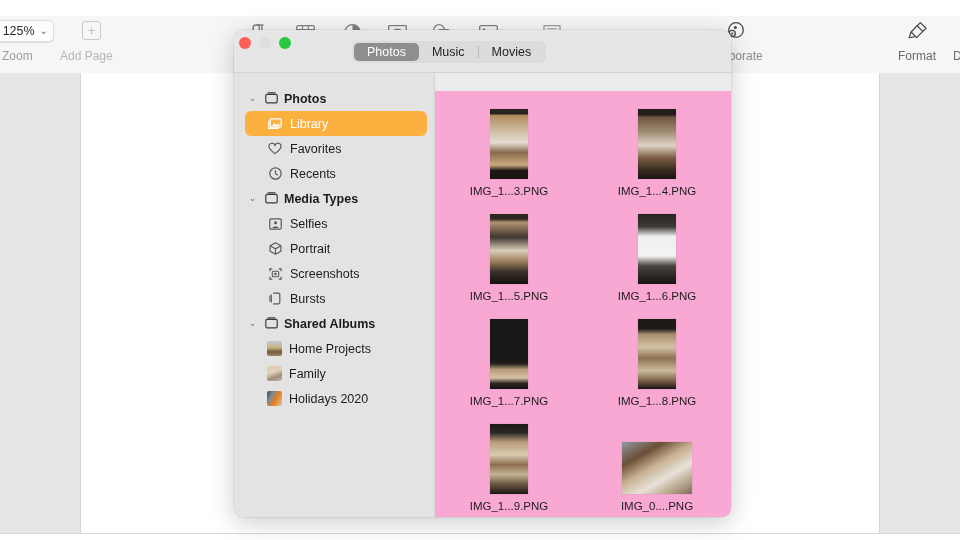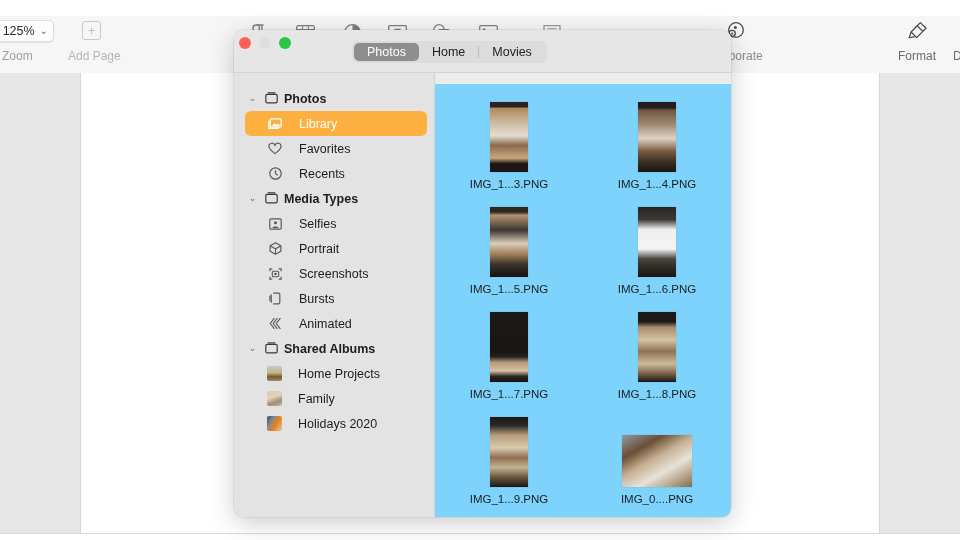--- a/index.html
+++ b/index.html
@@ -107,42 +107,42 @@
     height: 25px; padding-left: 13px;
   }
   .sb-group .twisty {
     width: 11px; color: #6e6e6e; font-size: 9px; line-height: 1;
     display: flex; align-items: center; justify-content: center;
   }
   .sb-group .gicon { width: 16px; display:flex; align-items:center; justify-content:center; color:#4a4a4a; }
   .sb-group .gtext { font-size: 12.5px; font-weight: bold; color: #1c1c1c; }
 
   .sb-item {
-    display: flex; align-items: center; gap: 16px;
+    display: flex; align-items: center; gap: 7px;
     height: 25px; margin: 0 7px 0 11px; padding-left: 22px;
     border-radius: 6px;
   }
   .sb-item .iicon {
     width: 16px; height: 16px; display: flex; align-items: center;
     justify-content: center; color: #5a5a5a; flex: none;
   }
   .sb-item .itext { font-size: 12.5px; color: #1c1c1c; }
   .sb-item.selected { background: #fbb040; }
   .sb-item.selected .itext { color: #ffffff; }
   .sb-item.selected .iicon { color: #ffffff; }
   .thumb-icon {
     width: 15px; height: 15px; border-radius: 2px; flex: none;
     background-size: cover; background-position: center;
   }
 
   
   .mp-content {
-    position: absolute; left: 201px; top: 54px;
+    position: absolute; left: 201px; top: 61px;
     width: 296px; height: 444px;
-    background: #7dd3fc;
+    background: #f9a8d4;
     padding: 12px 0 0 0;
   }
   .grid {
     display: grid; grid-template-columns: 1fr 1fr;
     row-gap: 0px;
   }
   .cell {
     height: 105px; display: flex; flex-direction: column;
     align-items: center; justify-content: flex-start; padding-top: 4px;
   }
@@ -165,21 +165,21 @@
   <div class="app-toolbar">
     <div class="zoom-ctl">
       <span class="zl">125%</span>
       <span class="chev">⌄</span>
     </div>
     <div class="tb-label" style="left:2px;top:33px;">Zoom</div>
 
     <div class="addpage-btn">
       <span>+</span>
     </div>
-    <div class="tb-label dim" style="left:68px;top:33px;text-align:right;">Add Page</div>
+    <div class="tb-label dim" style="left:60px;top:33px;text-align:right;">Add Page</div>
 
     <div class="tb-icon" style="left:247px;">
       <svg width="14" height="16" viewBox="0 0 14 16" fill="none" stroke="none">
         <path d="M8 1H5.2A3.2 3.2 0 0 0 5.2 7.4H8" stroke="#808080" stroke-width="1.4" fill="none"></path>
         <path d="M8.3 1v14M10.9 1v14" stroke="#808080" stroke-width="1.4"></path>
         <path d="M5.5 1h7" stroke="#808080" stroke-width="1.4"></path>
       </svg>
     </div>
     <div class="tb-icon" style="left:294px;">
       <svg width="19" height="15" viewBox="0 0 19 15">
@@ -250,21 +250,21 @@
       <div class="lights">
         <span class="light r"></span>
         <span class="light y"></span>
         <span class="light g"></span>
       </div>
       <div class="seg">
         <div class="seg-item active">
           <span>Photos</span>
         </div>
         <div class="seg-item">
-          <span>Home</span>
+          <span>Music</span>
         </div>
         <div class="seg-sep"></div>
         <div class="seg-item">
           <span>Movies</span>
         </div>
       </div>
     </div>
 
     <div class="mp-sidebar">
 
@@ -349,28 +349,20 @@
       </div>
       <div class="sb-item">
         <span class="iicon">
           <svg width="13" height="13" viewBox="0 0 13 13">
               <path d="M4.2 1.2h5.6c.7 0 1 .5 1 1.2v8.2c0 .7-.3 1.2-1 1.2H4.2" fill="none" stroke="currentColor" stroke-width="1.2"></path>
               <path d="M2.3 2.3v8.4M0.9 3.4v6.2" fill="none" stroke="currentColor" stroke-width="1.1"></path>
             </svg>
         </span>
         <span class="itext">Bursts</span>
       </div>
-      <div class="sb-item">
-        <span class="iicon">
-          <svg width="14" height="13" viewBox="0 0 14 13">
-              <path d="M6.4 1.1L2.2 6.5l4.2 5.4M9.4 1.1L5.2 6.5l4.2 5.4M12.4 1.1L8.2 6.5l4.2 5.4" fill="none" stroke="currentColor" stroke-width="1.2" stroke-linejoin="round"></path>
-            </svg>
-        </span>
-        <span class="itext">Animated</span>
-      </div>
 
       <div class="sb-group">
         <span class="twisty">⌄</span>
         <span class="gicon">
           <svg width="13" height="13" viewBox="0 0 13 13">
               <rect x="0.8" y="2.4" width="11.4" height="8.4" rx="1.3" fill="none" stroke="#3a3a3a" stroke-width="1.2"></rect>
               <path d="M2.6 0.9h7.8" stroke="#3a3a3a" stroke-width="1.2"></path>
             </svg>
         </span>
         <span class="gtext">Shared Albums</span>

